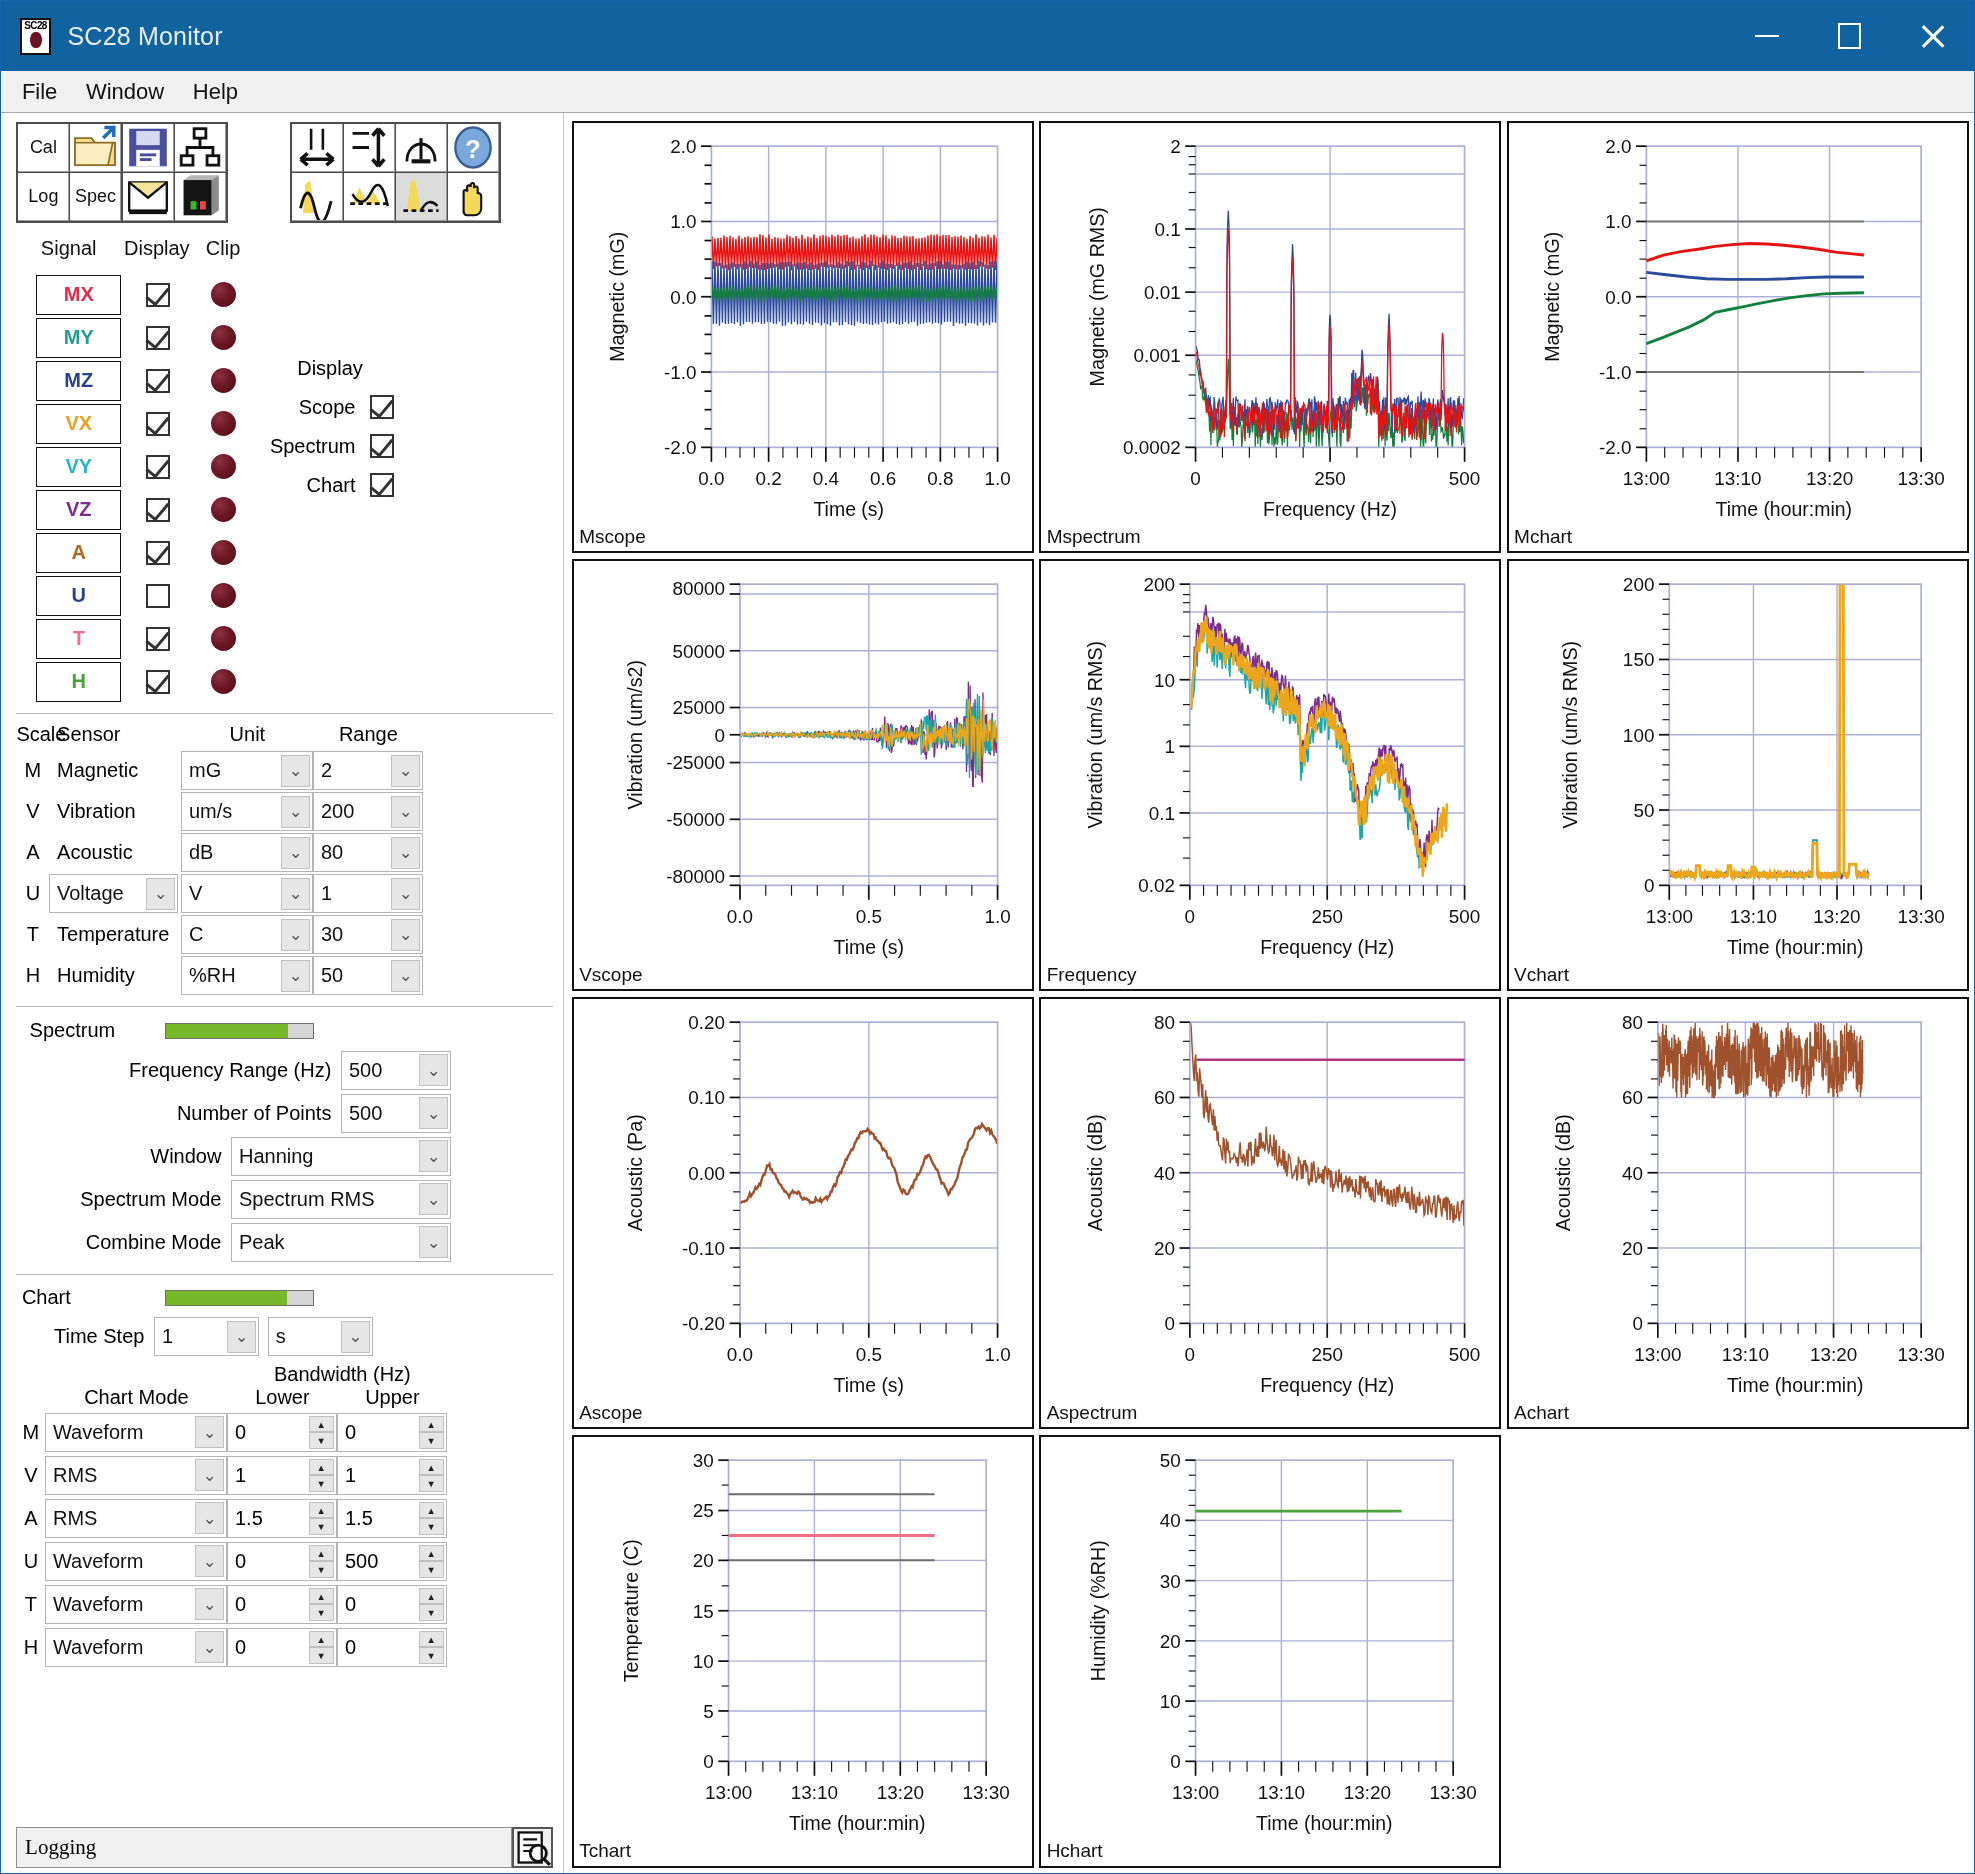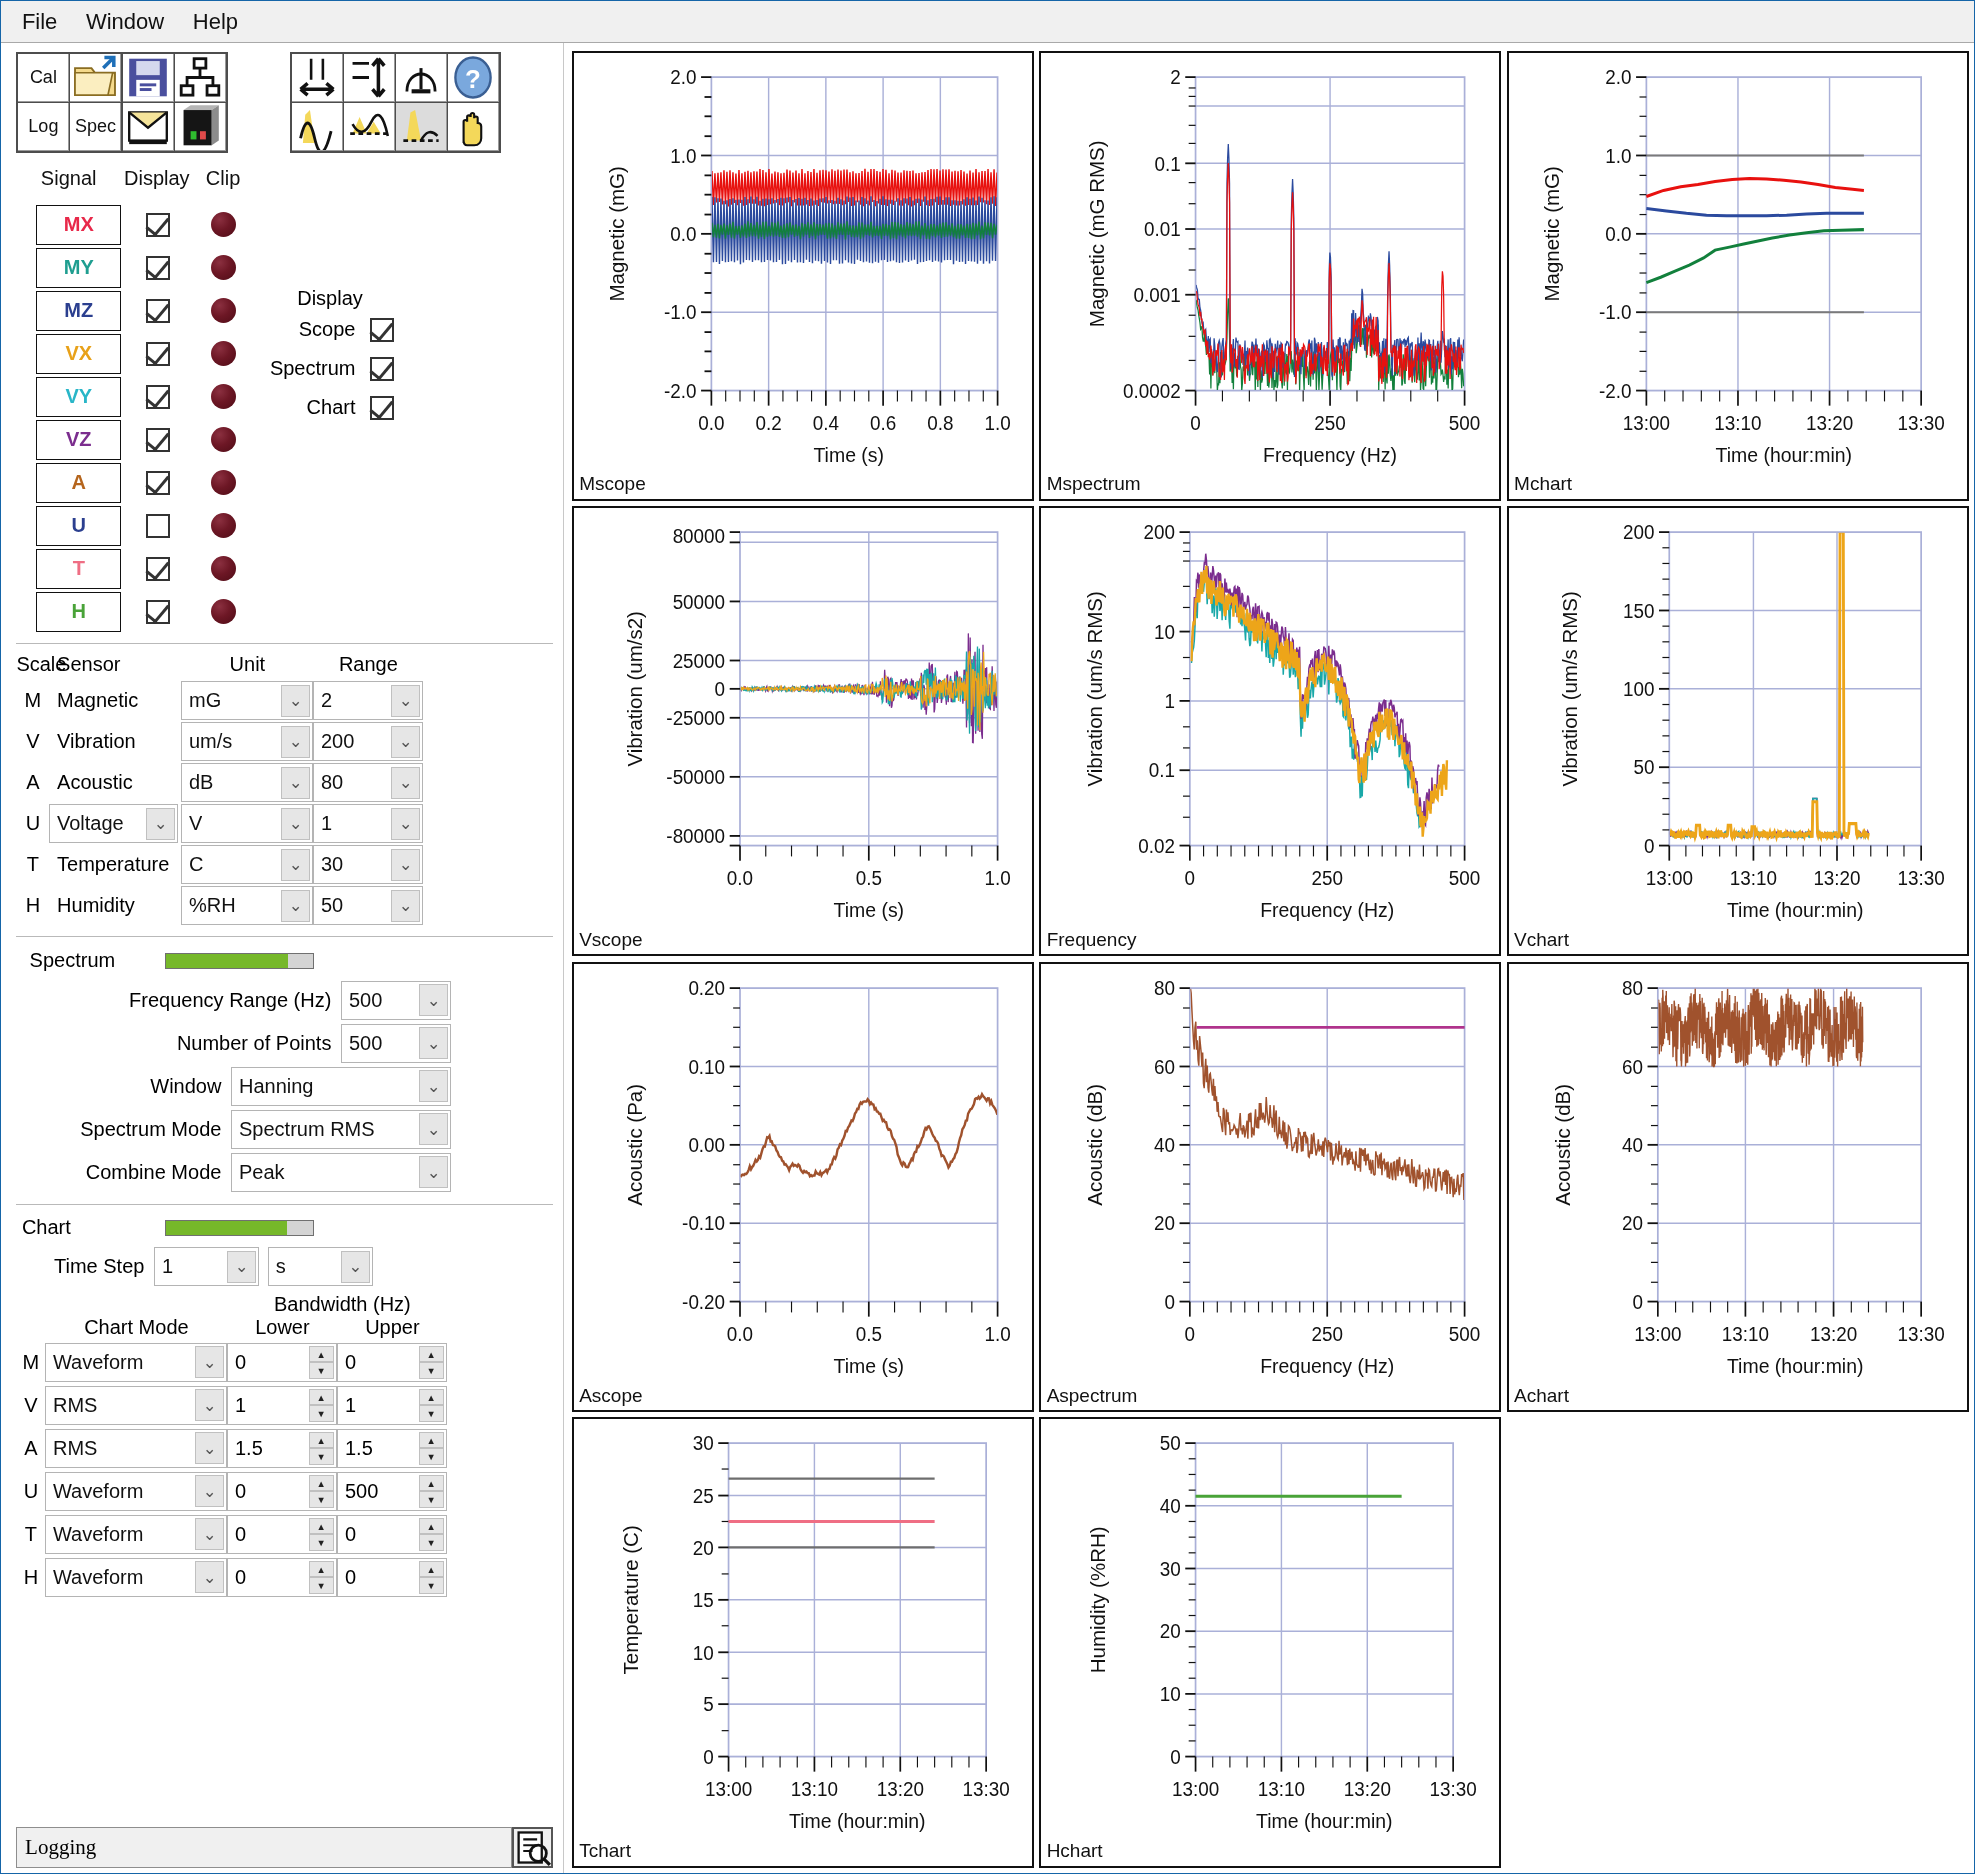--- a/index.html
+++ b/index.html
@@ -68,21 +68,21 @@
   .cb { width:24px; height:24px; border:2.2px solid #333; background:#fff;
         position:relative; }
   .cb.on:after { content:""; position:absolute; left:3.3px; top:-2.2px; width:10px; height:19px;
                  border:3.3px solid #333; border-top:none; border-left:none;
                  transform:rotate(40deg); }
   .ledcell { width:61px; display:flex; justify-content:center; }
   .led { width:25px; height:25px; border-radius:50%;
          background: radial-gradient(circle at 34% 30%, #8b3040 0%, #6d1725 45%, #4e0c16 100%); }
   .disp-side { margin-left:16.5px; padding-top:120px; }
   .disp-title { font-size:20px; text-align:right; padding-right:31px; margin-bottom:7.7px; }
-  .disp-row { display:flex; align-items:flex-start; justify-content:flex-end; height:39px; }
+  .disp-row { display:flex; align-items:center; justify-content:flex-end; height:39px; }
   .disp-row span { font-size:20px; margin-right:14.3px; }
 
   hr.sep { border:none; border-top:1.7px solid #b9b9b9; margin:10px 0 5.5px 0; }
 
   
   .scale-head { display:flex; font-size:20px; margin:3.3px 0 4.4px 0; }
   .scale-row { display:flex; align-items:center; height:41px; }
   .c-scale { width:33px; text-align:center; font-size:20px; }
   .c-sensor { width:132px; font-size:20px; padding-left:7.7px;}
   .c-unit { width:132px; }
@@ -128,20 +128,38 @@
   .gname { position:absolute; left:5.5px; bottom:3.3px; font-size:19px; color:#111; }
   svg { display:block; width:100%; height:100%; }
   .axlabel { font-size:34px; fill:#111; font-family:"Liberation Sans", sans-serif;}
   .ticklbl { font-size:33px; fill:#111; font-family:"Liberation Sans", sans-serif;}
 </style>
 </head>
 <body>
 
 <div id="app">
 
+  <div class="titlebar">
+    <div class="title-icon">
+      <div class="t-top">SC28</div>
+      <div class="t-dot"></div>
+    </div>
+    <div class="title-text">SC28 Monitor</div>
+    <div class="wbtns">
+      <div class="wbtn">
+          <div class="min"></div>
+        </div>
+      <div class="wbtn">
+          <div class="max"></div>
+        </div>
+      <div class="wbtn">
+          <div class="cls"></div>
+        </div>
+    </div>
+  </div>
 
   <div class="menubar">
     <div class="menuitem">File</div>
     <div class="menuitem">Window</div>
     <div class="menuitem">Help</div>
   </div>
 
   <div class="body-area">
 
     <div class="leftpanel">

